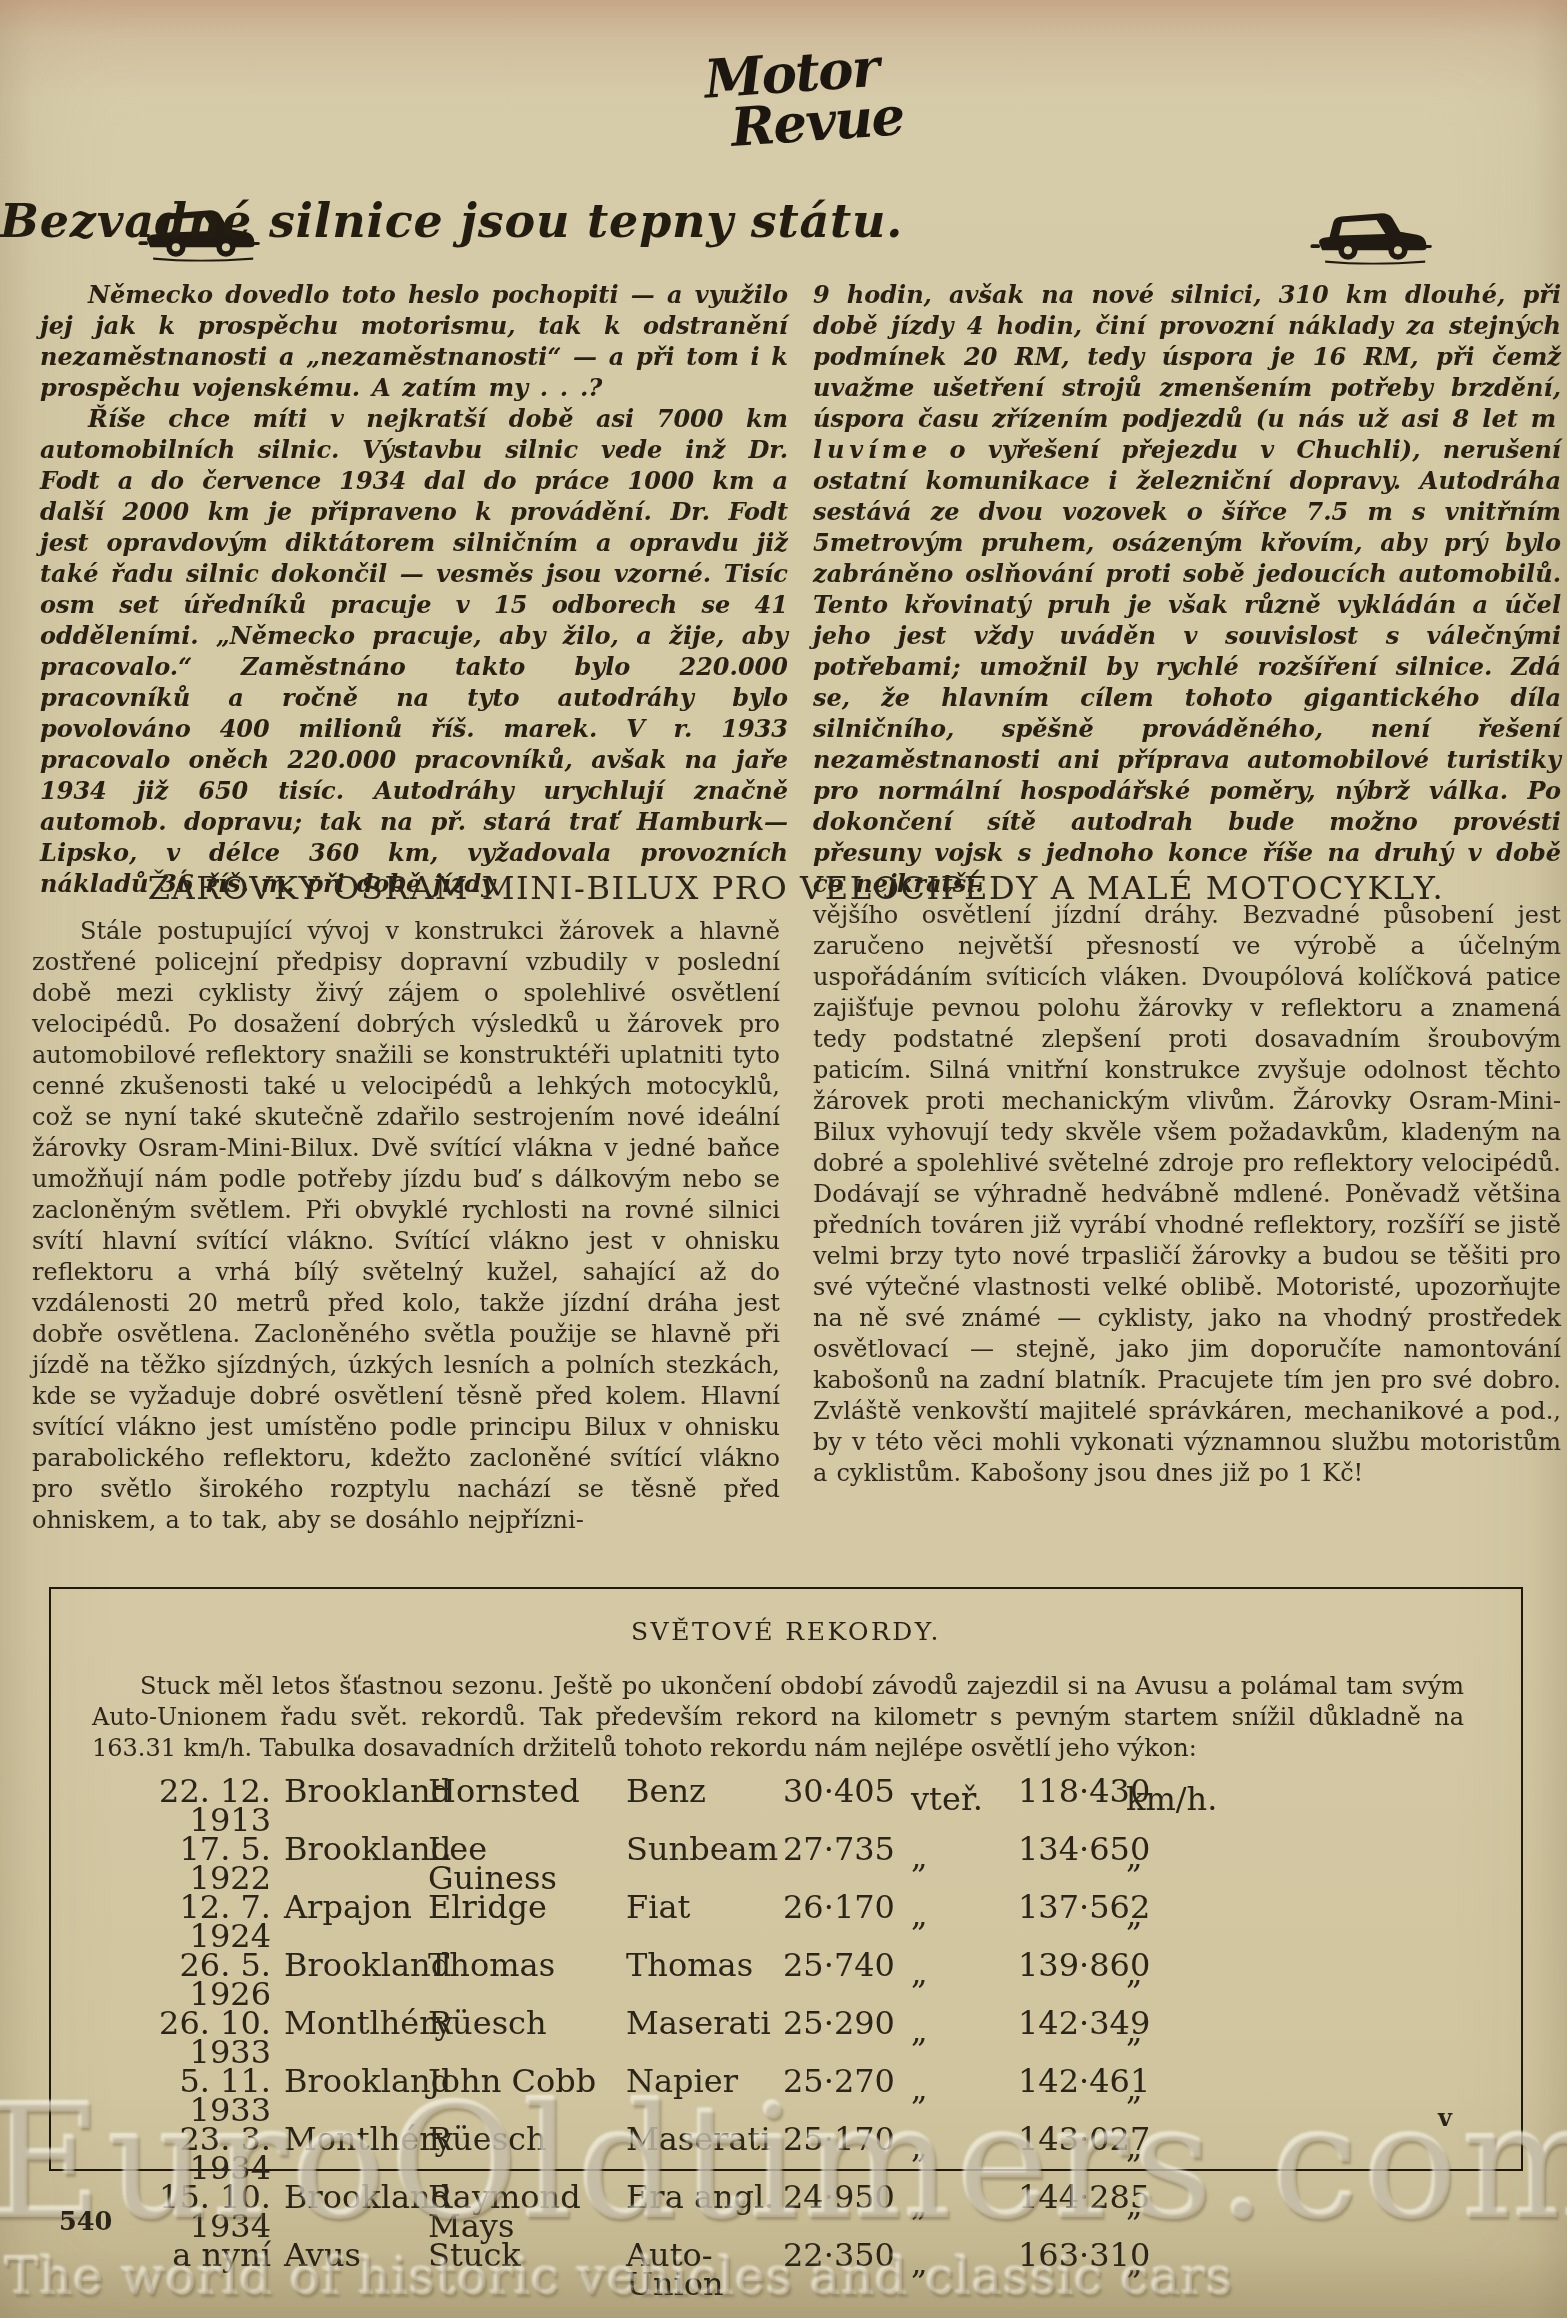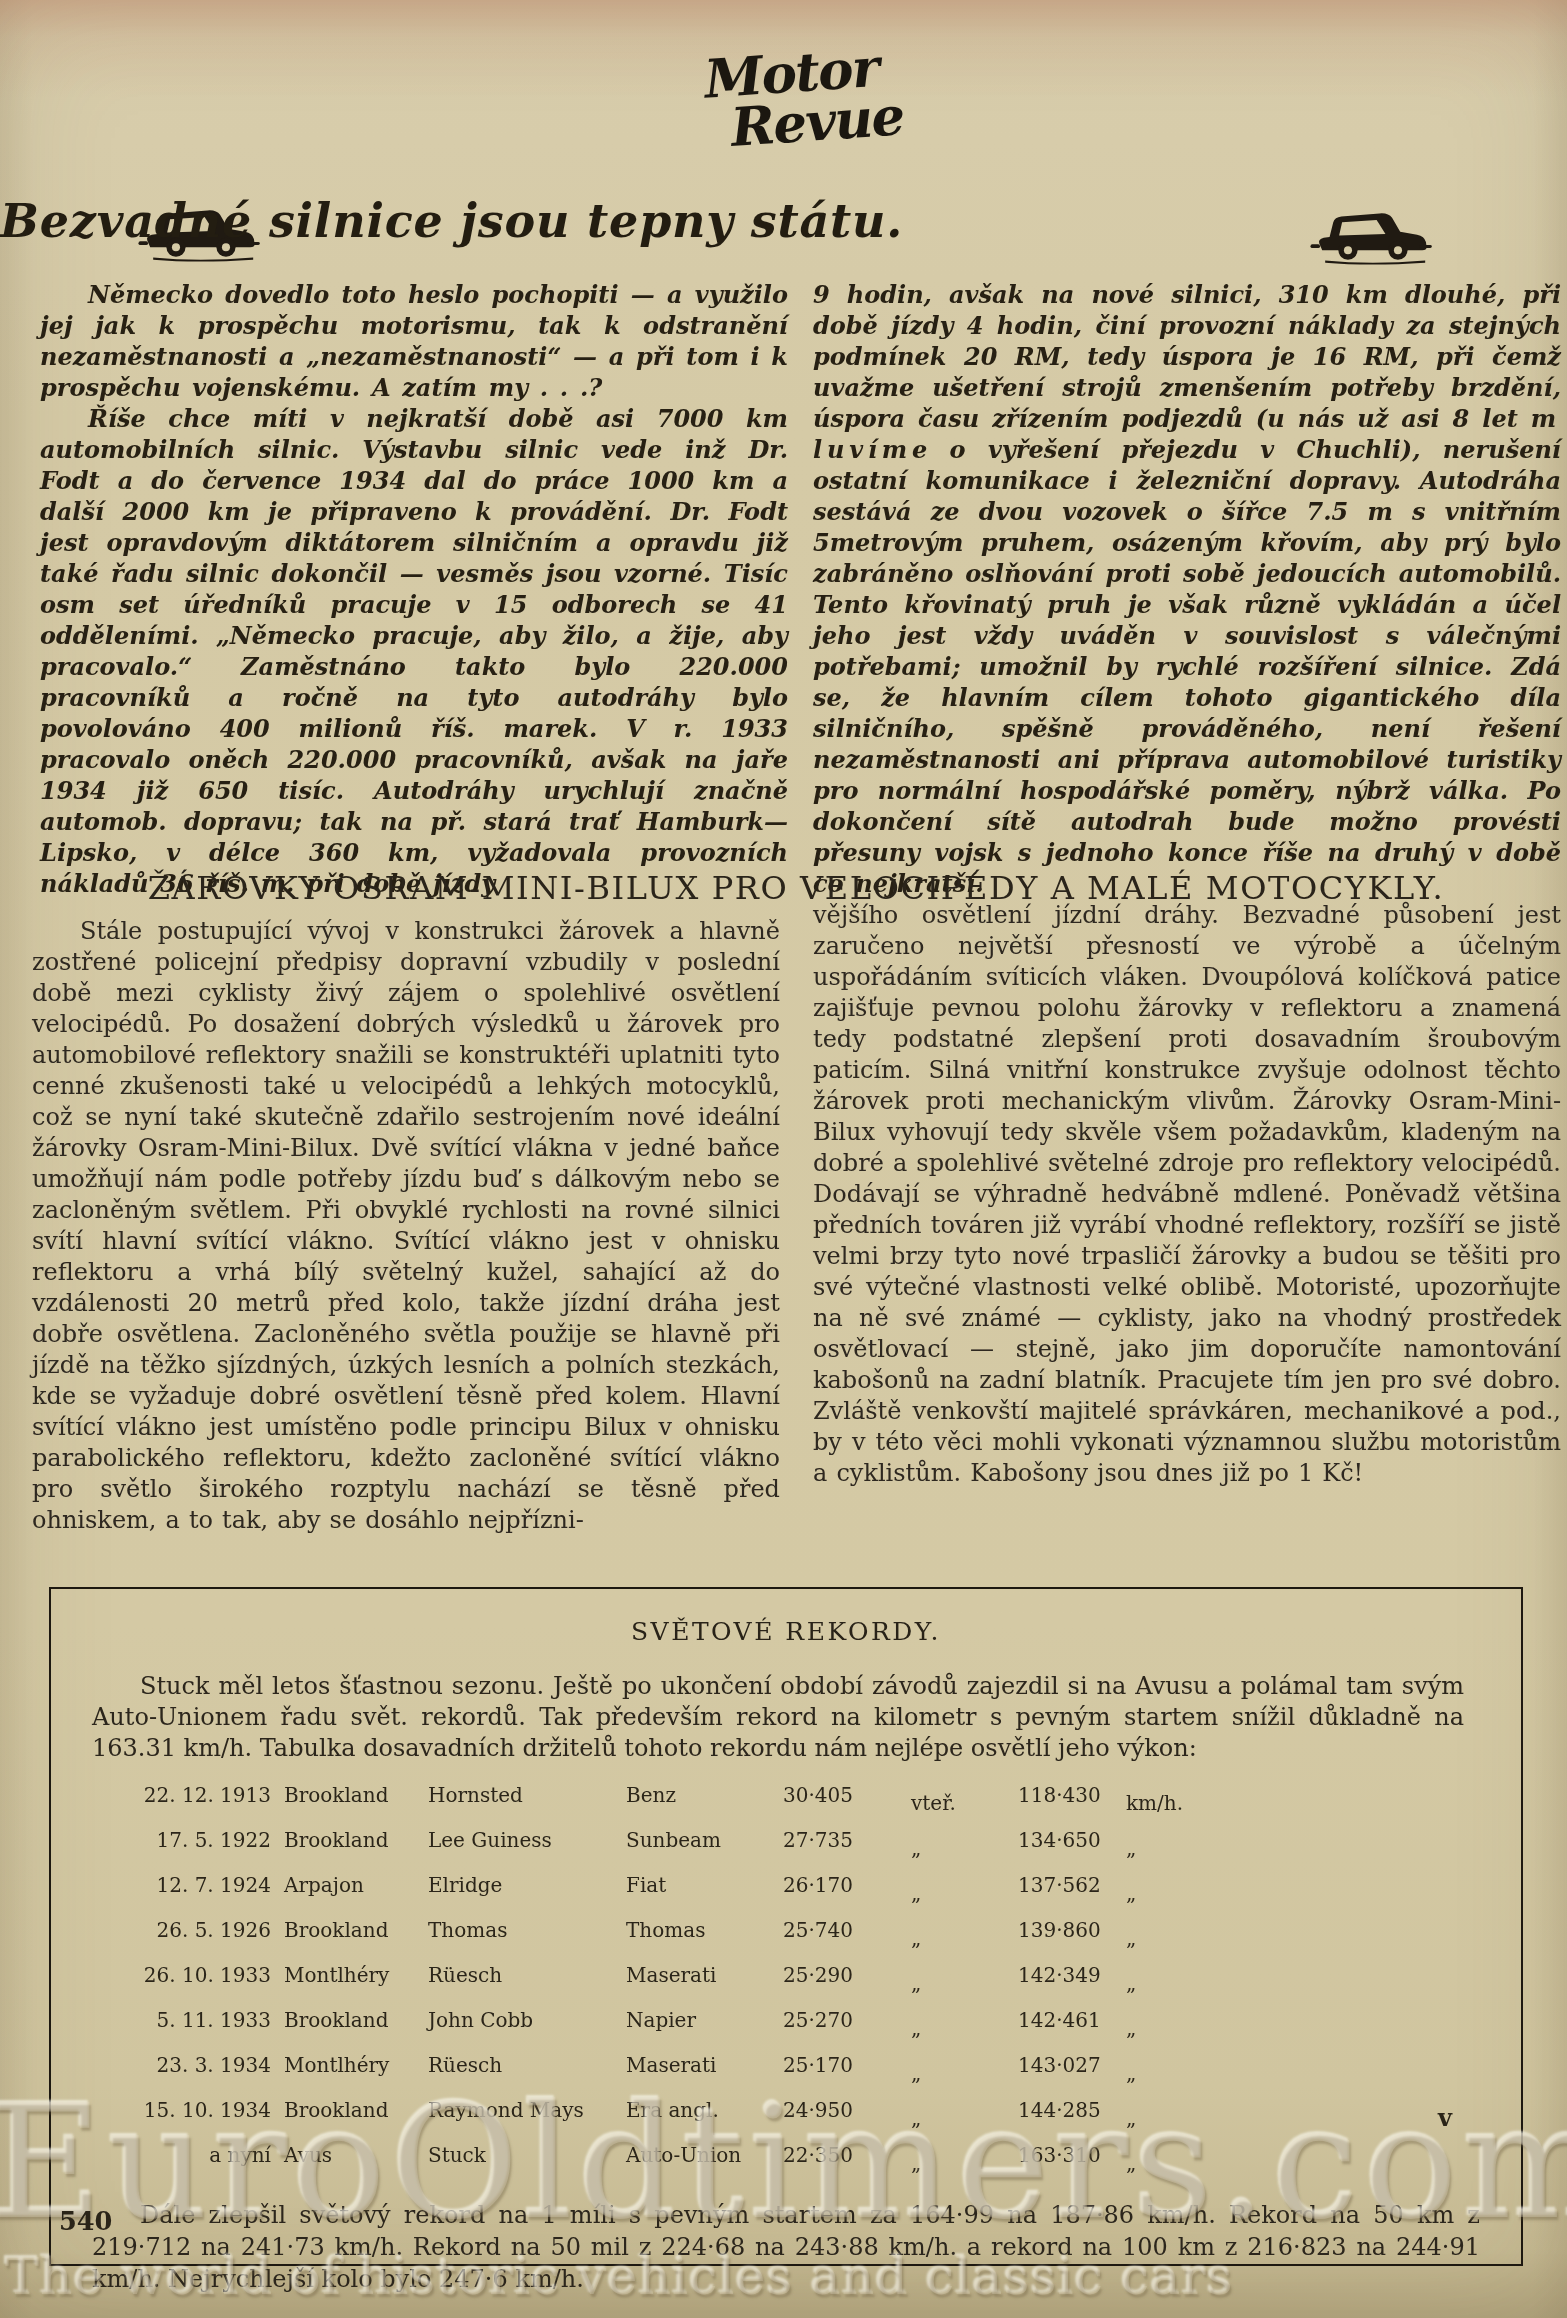--- a/index.html
+++ b/index.html
@@ -28,27 +28,27 @@
   .ind{text-indent:48px;}
   .art1{font-size:24px;line-height:31px;font-style:italic;font-weight:700;color:#272013;word-spacing:0.14em;}
   .a1L{left:40px;top:279px;}
   .a1R{left:813px;top:279px;}
   .osram-head{position:absolute;left:0;top:857px;width:100%;margin:12px;text-align:center;
     font-size:32px;font-weight:400;letter-spacing:1.6px;color:#2a241a;}
   .art2{font-size:24px;line-height:31px;font-weight:400;color:#2e2820;word-spacing:0.06em;}
   .a2L{left:32px;top:900px;margin-top:16px;}
   .a2R{left:813px;top:900px;}
   
-  .records{position:absolute;left:49px;top:1587px;width:1474px;height:679px;
+  .records{position:absolute;left:49px;top:1587px;width:1474px;height:584px;
     border:2.5px solid #1d1810;box-sizing:border-box;padding:28px 41px 0 41px;}
   .rec-title{text-align:center;font-size:25px;letter-spacing:2.5px;color:#292318;}
   .rec-intro{margin:25px 16px 0 0;font-size:24px;line-height:31px;text-align:justify;color:#2c261c;}
   .rec-table{margin:13px 0 0 45px;}
   .rec-row{display:grid;grid-template-columns:134px 157px 198px 157px 115px 91px 124px 91px;
-    font-size:20px;line-height:37px;color:#2b2519;}
+    font-size:32px;line-height:29px;color:#2b2519;}
   .c-date{text-align:right;}
   .c-place{padding-left:13px;}
   .c-unit{padding-left:13px;margin-top:8px;}
   .c-speed{padding-left:29px;}
   .rec-outro{margin:16.5px 0 0 0;font-size:24px;line-height:32px;text-align:justify;color:#2c261c;}
   
   .pagenum{position:absolute;left:59px;top:2206px;font-size:25.6px;font-weight:700;color:#2a2418;}
   .footnote{position:absolute;left:814px;top:2214px;width:735px;font-size:25px;font-weight:700;
     color:#241f14;text-align:justify;text-align-last:justify;word-spacing:2.5px;}
   .stray{position:absolute;left:1438px;top:2103px;font-size:24px;font-weight:700;color:#2a2418;}

